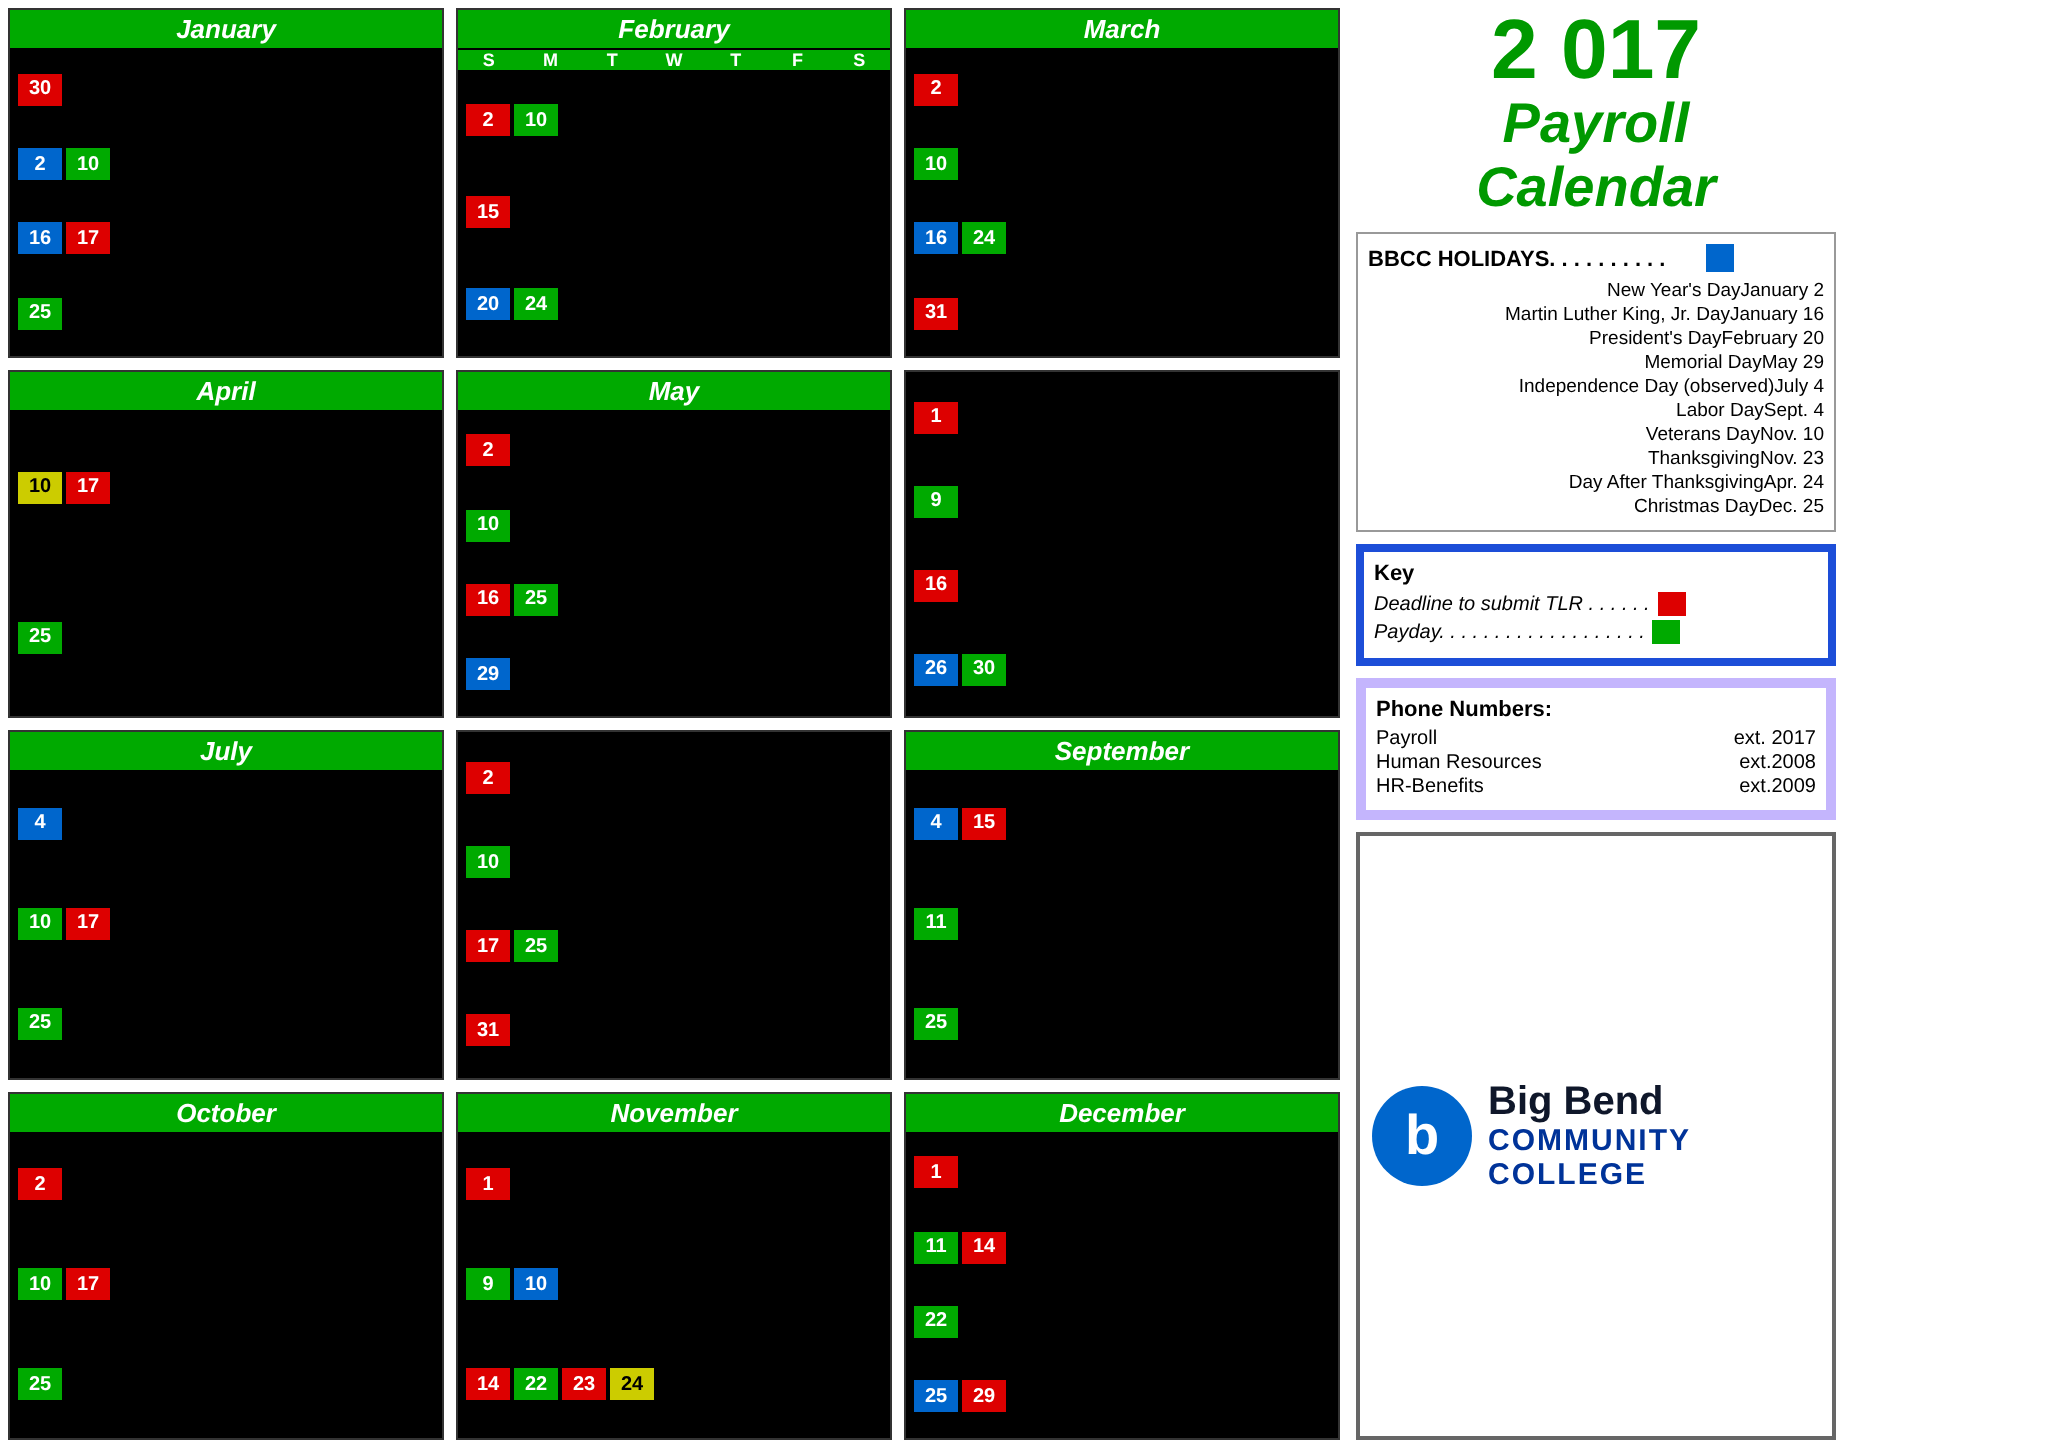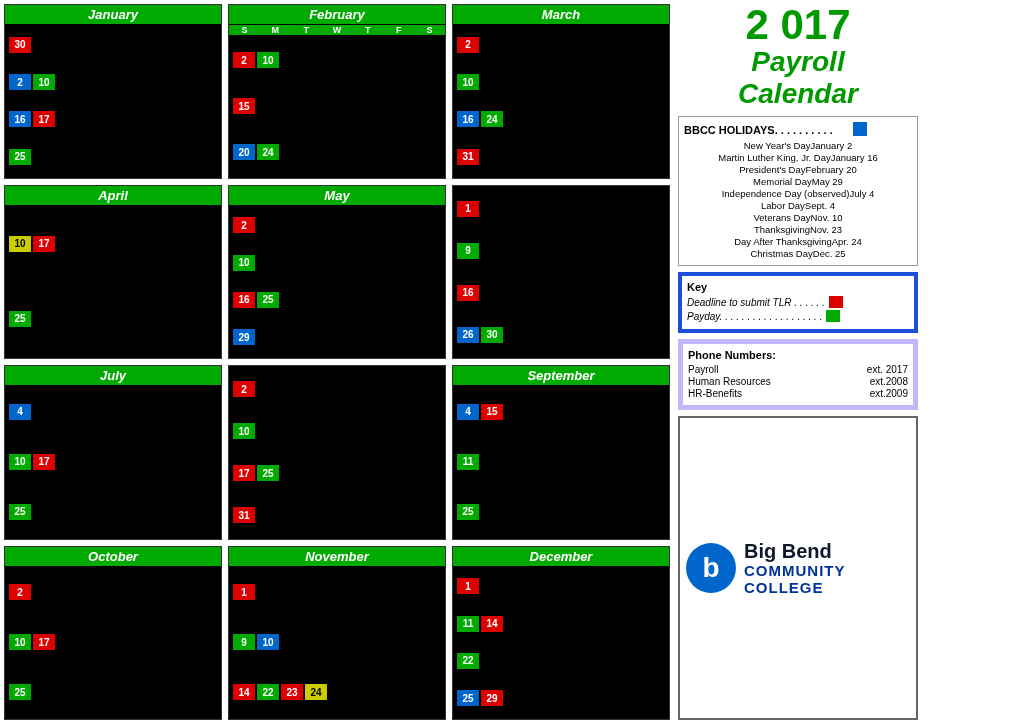--- a/index.html
+++ b/index.html
@@ -126,21 +126,21 @@
       margin-bottom: 4px;
     }
     .blue-square {
       width: 14px;
       height: 14px;
       background: #0066cc;
       flex-shrink: 0;
     }
     .holiday-row {
       display: flex;
-      justify-content: center;
+      justify-content: flex-end;
       font-size: 9.5px;
       margin-bottom: 1px;
     }
     .key-box {
       border: 4px solid #1d4ed8;
       padding: 5px;
     }
     .key-title {
       font-weight: bold;
       font-size: 11px;

